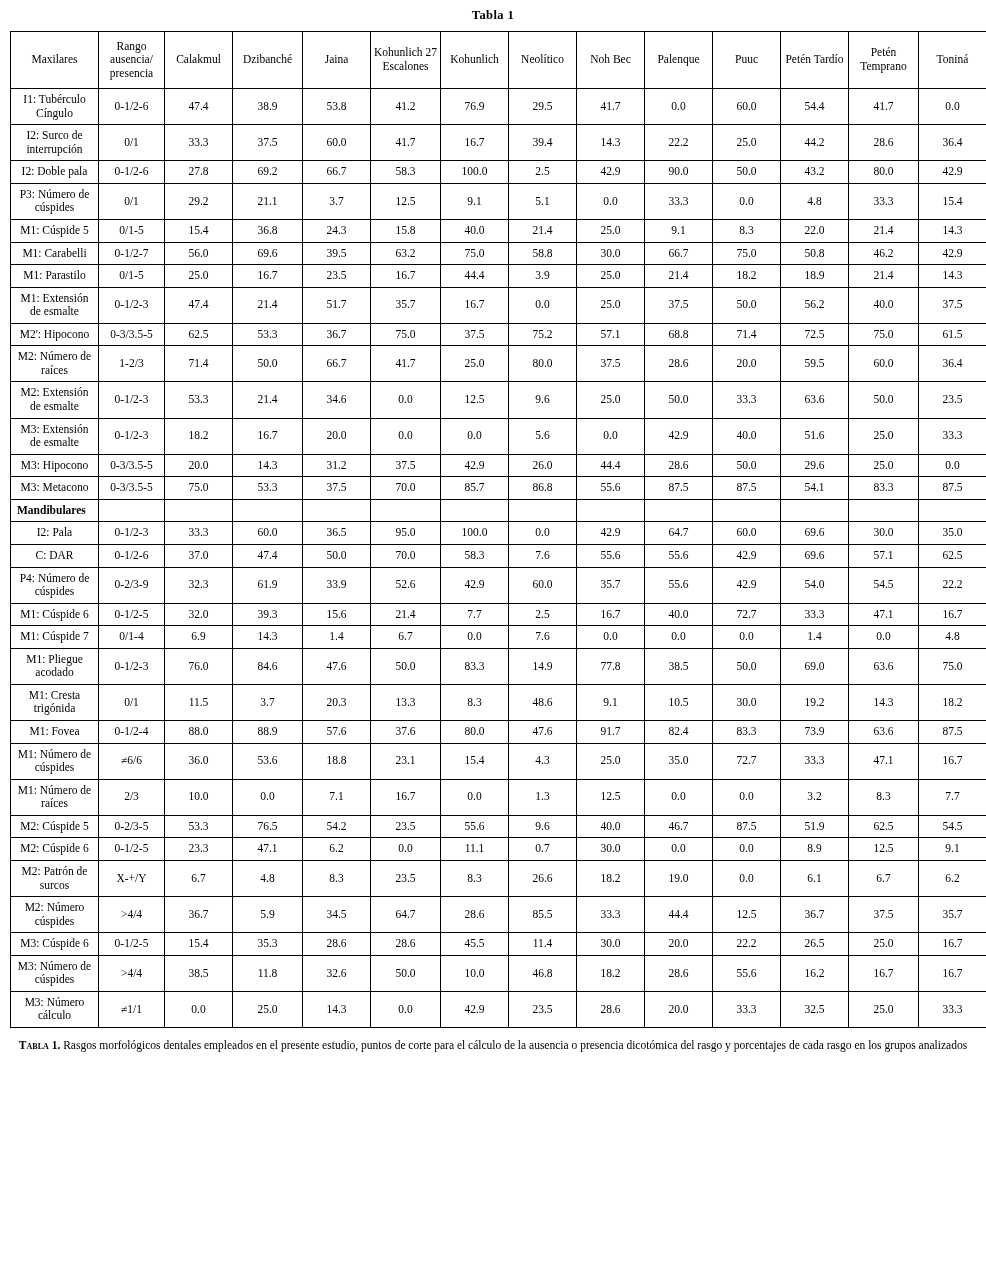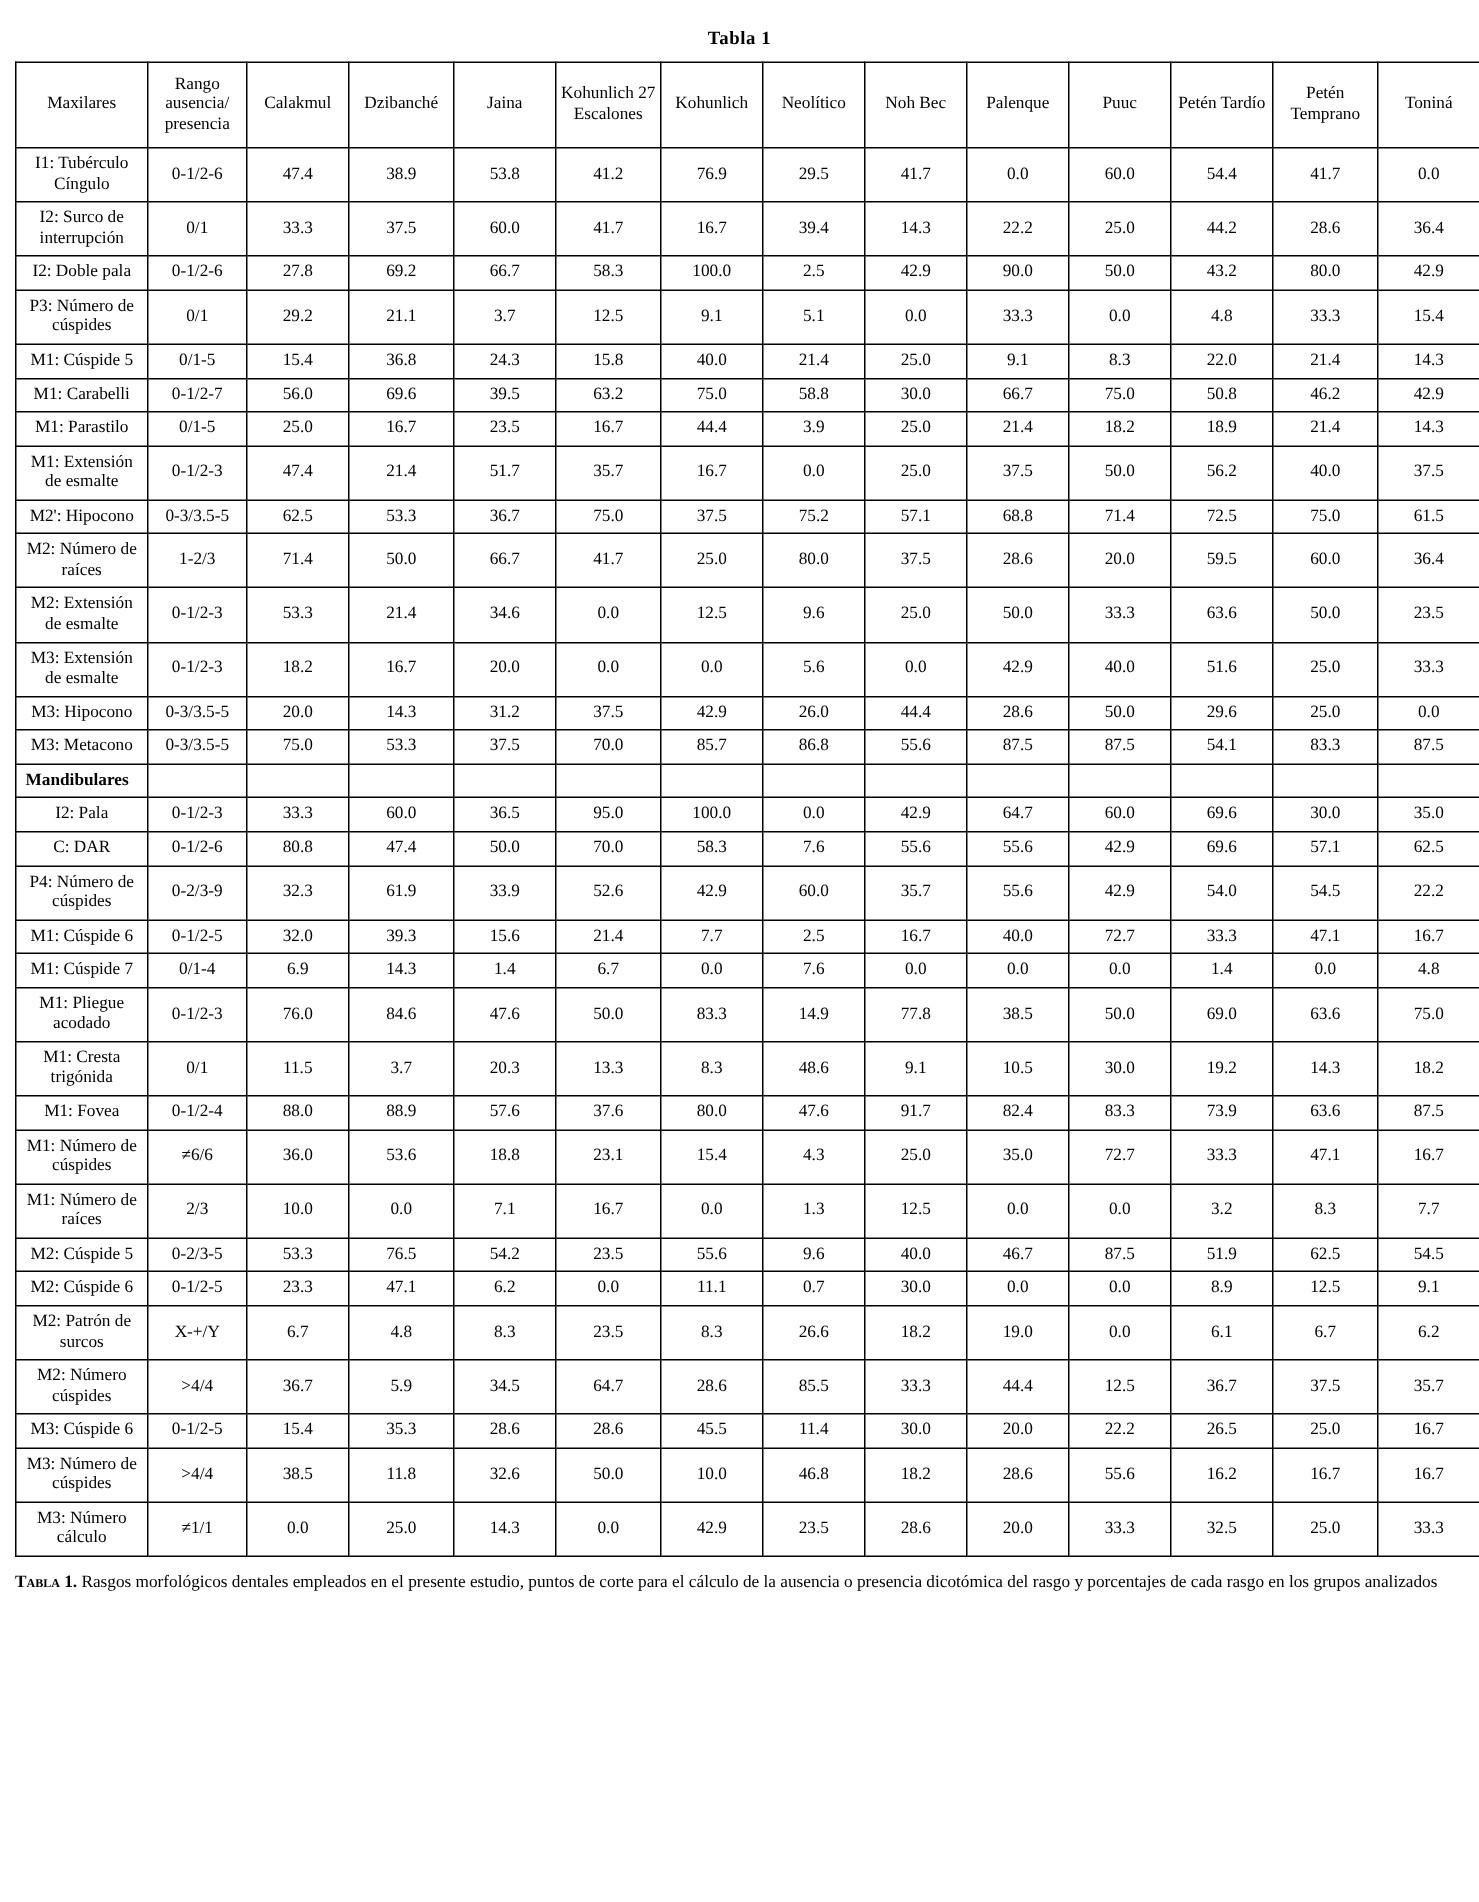--- a/index.html
+++ b/index.html
@@ -8,21 +8,21 @@
     background: #ffffff;
   }
   body {
     width: 986px;
     font-family: "Liberation Serif", serif;
     color: #000000;
   }
   .page {
     width: 986px;
     box-sizing: border-box;
-    padding: 16px 10px 10px 10px;
+    padding: 6px 10px 10px 10px;
   }
   .table-caption-top {
     text-align: center;
     font-size: 12.5px;
     font-weight: bold;
     letter-spacing: 0.4px;
     margin: 2px 0 8px 0;
   }
   table.data {
     border-collapse: collapse;
@@ -51,20 +51,21 @@
     text-align: left;
     padding-left: 6px;
     font-weight: bold;
   }
   .col-label   { width: 88px; }
   .col-range   { width: 66px; }
   .col-val     { width: 68px; }
   .col-val-w   { width: 70px; }
   .caption-bottom {
     margin-top: 10px;
+    text-align: center;
     font-size: 11.5px;
     line-height: 1.35;
   }
   .caption-bottom .smallcaps {
     font-variant: small-caps;
     font-weight: bold;
   }
   .caption-bottom b {
     font-weight: bold;
   }
@@ -366,21 +367,21 @@
           <td>42.9</td>
           <td>64.7</td>
           <td>60.0</td>
           <td>69.6</td>
           <td>30.0</td>
           <td>35.0</td>
         </tr>
         <tr>
           <td class="rowlabel">C: DAR</td>
           <td>0-1/2-6</td>
-          <td>80.8</td>
+          <td>37.0</td>
           <td>47.4</td>
           <td>50.0</td>
           <td>70.0</td>
           <td>58.3</td>
           <td>7.6</td>
           <td>55.6</td>
           <td>55.6</td>
           <td>42.9</td>
           <td>69.6</td>
           <td>57.1</td>

